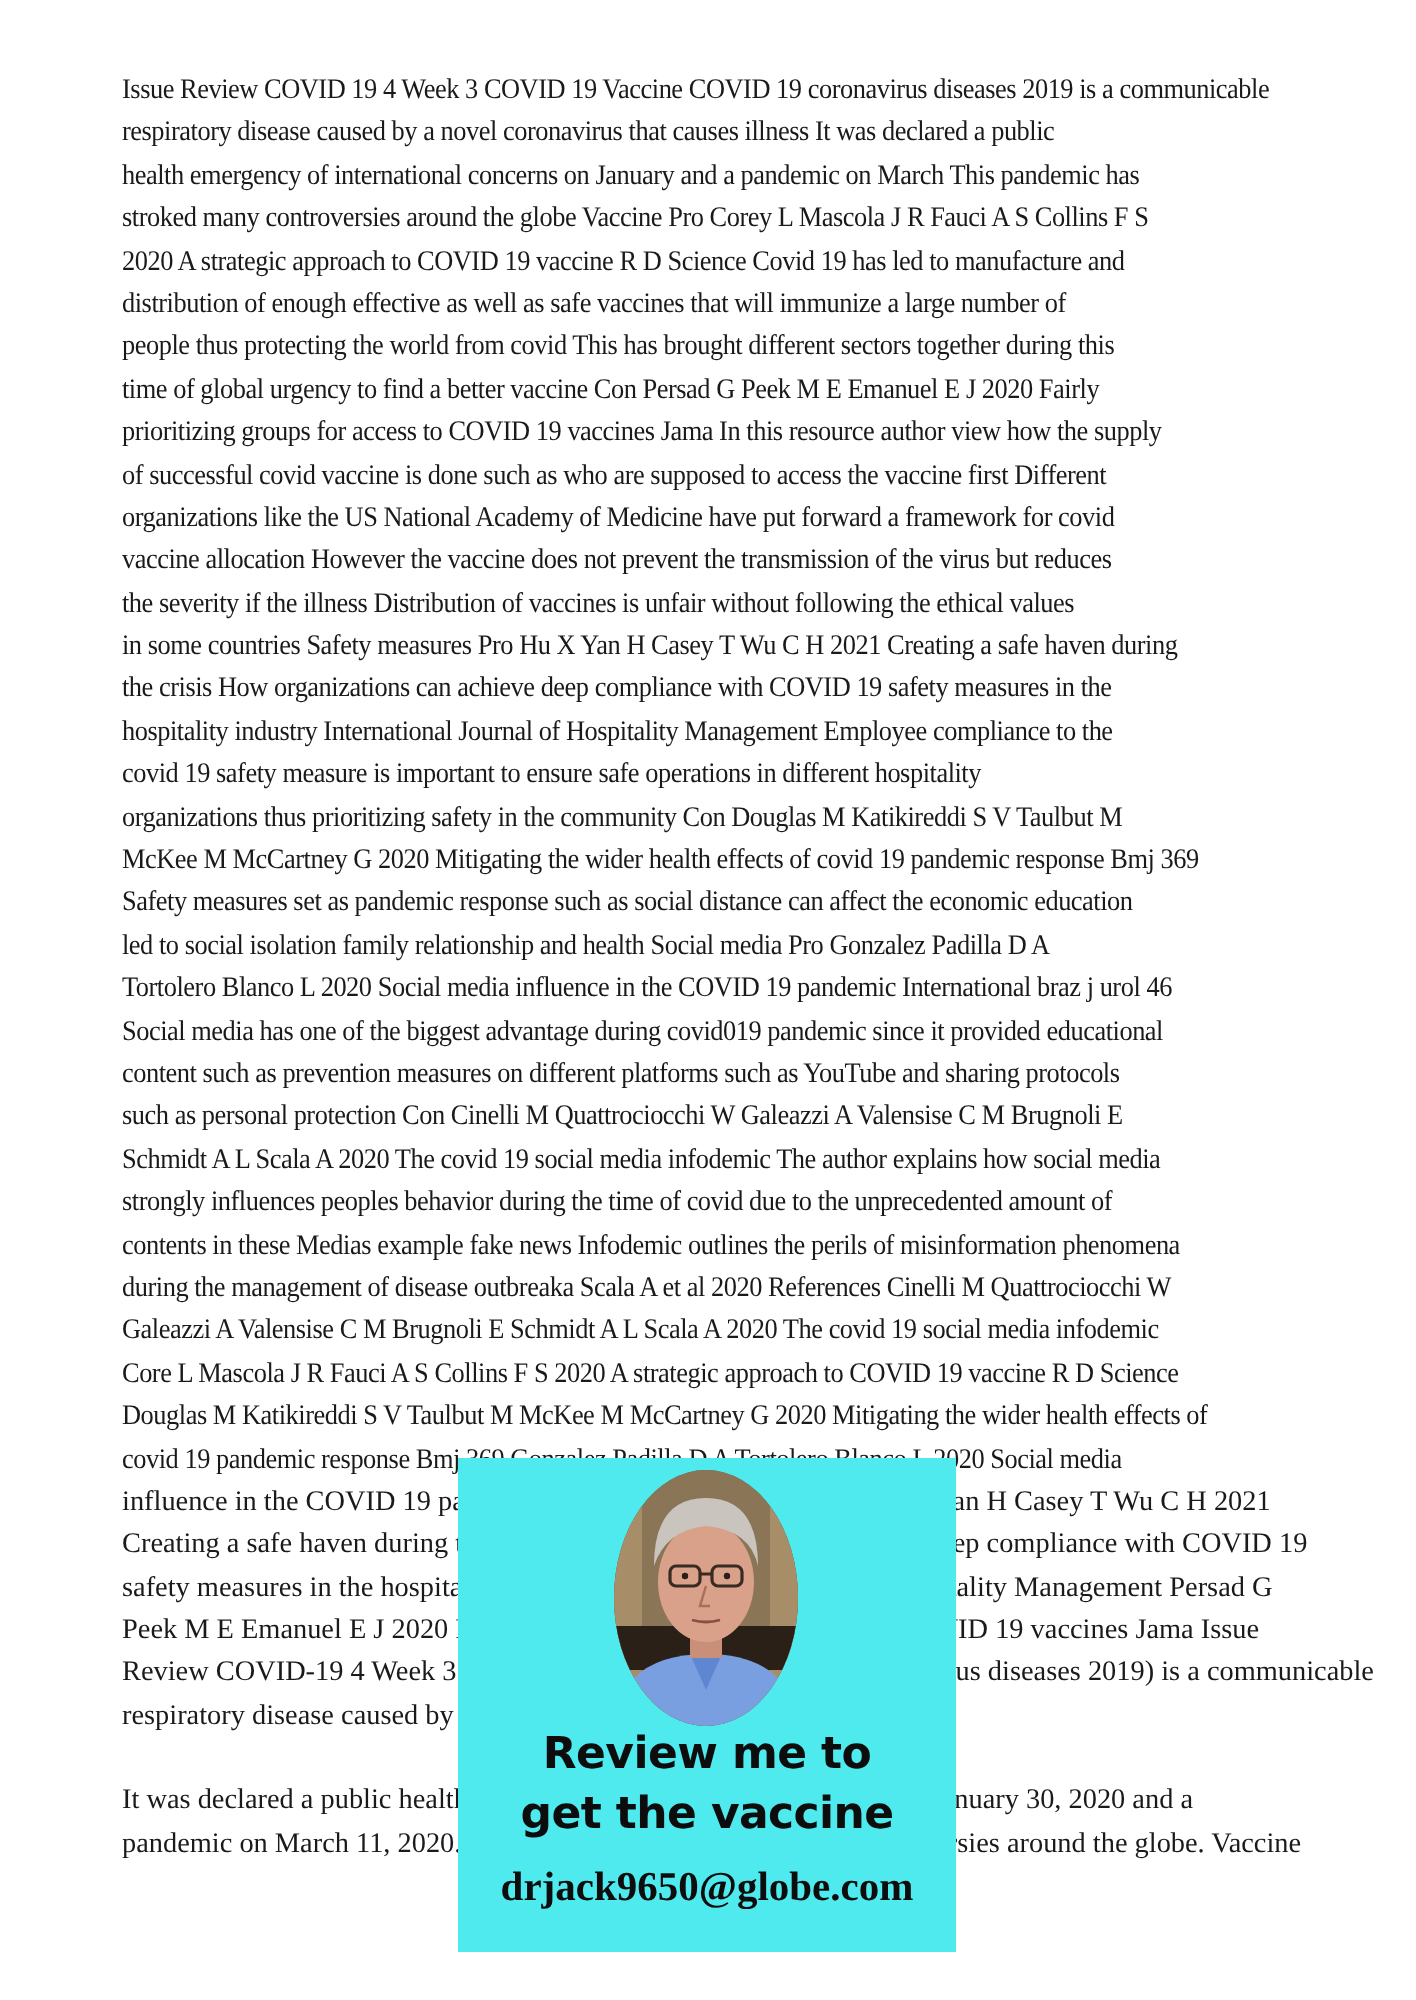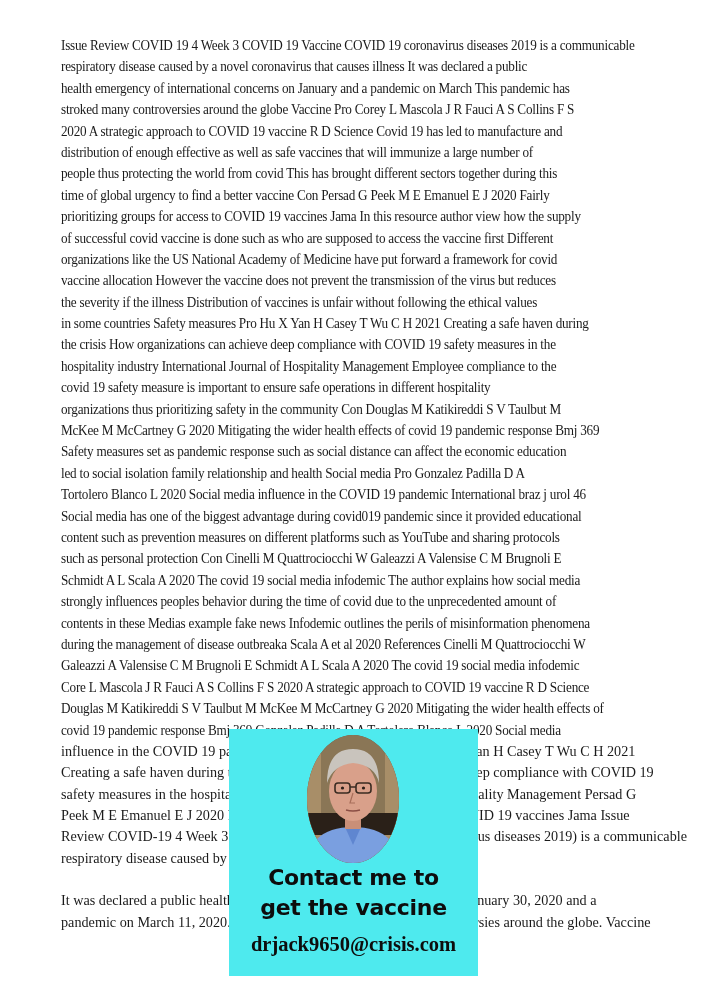--- a/index.html
+++ b/index.html
@@ -171,19 +171,19 @@
         <line x1="43" y1="52" x2="49" y2="52" stroke="#3a2b22" stroke-width="1.4"></line>
 
         <circle cx="35.5" cy="53" r="1.6" fill="#2a1e18"></circle>
         <circle cx="56.5" cy="53" r="1.6" fill="#2a1e18"></circle>
 
         <path d="M46 58 L43 68 L48 68" fill="none" stroke="#a86e5a" stroke-width="1.2"></path>
         <path d="M39 75 Q46 77 53 75" fill="none" stroke="#8a4e44" stroke-width="1.4"></path>
       </svg>
     </div>
     <div class="promo-headline">
-      <div>Contact me to</div>
+      <div>Review me to</div>
       <div>get the vaccine</div>
     </div>
-    <div class="promo-email">drjack9650@crisis.com</div>
+    <div class="promo-email">drjack9650@globe.com</div>
   </div>
 
 </div>
 
 </body></html>

